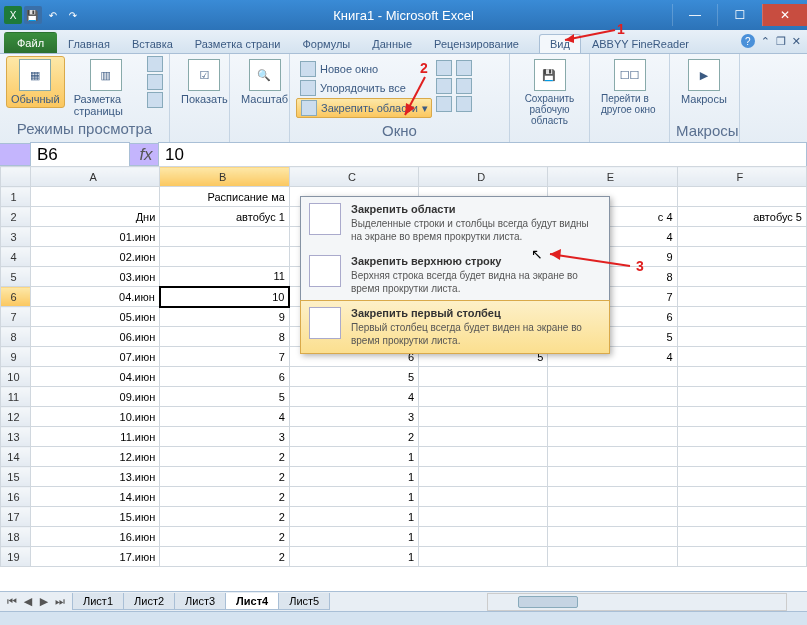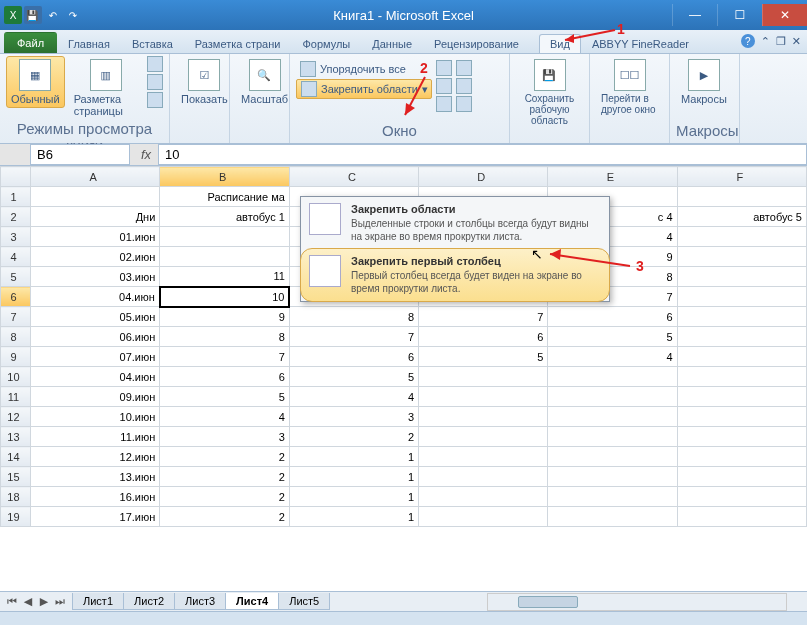--- a/index.html
+++ b/index.html
@@ -29,41 +29,41 @@
 .rgroup-label { font-size: 15px; color: #5a7090; text-align: center; padding-bottom: 2px; }
 .big-btn { display: flex; flex-direction: column; align-items: center; gap: 2px; padding: 2px 4px; font-size: 11px; color: #3b5a82; cursor: pointer; border: 1px solid transparent; }
 .big-btn.active { background: linear-gradient(#fde8a8,#fbc75f); border-color: #d9a94a; border-radius: 3px; }
 .big-icon { width: 32px; height: 32px; background: #fff; border: 1px solid #8aa; display: flex; align-items: center; justify-content: center; }
 .small-btn-row { display: flex; flex-direction: column; gap: 1px; }
 .small-btn { display: flex; align-items: center; gap: 4px; font-size: 11px; color: #3b5a82; padding: 1px 4px; cursor: pointer; }
 .small-btn.highlight { background: linear-gradient(#fde8a8,#fbc75f); border: 1px solid #d9a94a; border-radius: 2px; }
 .small-icon { width: 16px; height: 16px; background: #cde; border: 1px solid #8ab; }
 
 
-.formula-bar { height: 22px; background: #e5e5e5; border-bottom: 1px solid #a9bfd6; display: flex; align-items: center; font-size: 13px; }
+.formula-bar { height: 22px; background: #c4b5fd; border-bottom: 1px solid #a9bfd6; display: flex; align-items: center; font-size: 17px; }
 .name-box { width: 100px; border: 1px solid #a9bfd6; background: #fff; padding: 2px 6px; margin: 0 4px 0 30px; }
 .fx { width: 24px; text-align: center; color: #555; font-style: italic; }
 .formula-input { flex: 1; border: 1px solid #a9bfd6; background: #fff; padding: 2px 6px; }
 
 
 .grid-area { position: relative; overflow: hidden; height: 420px; background: #fff; }
 table.sheet { border-collapse: collapse; font-size: 11px; width: 100%; }
 table.sheet th, table.sheet td { border: 1px solid #d0d7de; padding: 0; height: 20px; text-align: right; padding-right: 4px; background: #fff; }
 table.sheet th { background: linear-gradient(#f4f7fa,#e3eaf1); font-weight: normal; text-align: center; color: #333; }
 table.sheet th.corner { width: 30px; }
 table.sheet th.col { width: 130px; }
 table.sheet th.row { width: 30px; text-align: center; }
 table.sheet th.row.active, table.sheet th.col.active { background: linear-gradient(#fde8a8,#fbc75f); }
 td.text { text-align: left; padding-left: 4px; }
 td.selected { border: 2px solid #000 !important; }
 
 
 .freeze-menu { position: absolute; left: 300px; top: 30px; width: 310px; background: #f4f6f8; border: 1px solid #8693a4; box-shadow: 2px 2px 6px rgba(0,0,0,0.3); z-index: 100; }
 .freeze-item { display: flex; padding: 6px 8px; gap: 10px; cursor: pointer; }
-.freeze-item:hover, .freeze-item.hover { background: linear-gradient(#fdf0c8,#fbdf8f); border: 1px solid #d9a94a; margin: -1px; border-radius: 12px; justify-content: center; }
+.freeze-item:hover, .freeze-item.hover { background: linear-gradient(#fdf0c8,#fbdf8f); border: 1px solid #d9a94a; margin: -1px; border-radius: 0; justify-content: center; }
 .freeze-icon { width: 32px; height: 32px; background: #fff; border: 1px solid #aac; flex-shrink: 0; }
 .freeze-text { font-size: 11px; color: #333; }
 .freeze-title { font-weight: bold; margin-bottom: 2px; }
 .freeze-desc { font-size: 10px; color: #555; line-height: 1.3; }
 
 
 .sheet-tabs { position: absolute; bottom: 14px; left: 0; right: 0; height: 20px; background: #e8eef4; border-top: 1px solid #a9bfd6; display: flex; align-items: center; font-size: 11px; }
 .nav-arrows { display: flex; gap: 0; padding: 0 4px; }
 .nav-arrow { width: 16px; height: 16px; display: flex; align-items: center; justify-content: center; color: #555; cursor: pointer; }
 .sheet-tab { padding: 2px 10px; border: 1px solid #a9bfd6; border-top: none; background: #dce5ee; cursor: pointer; margin-right: -1px; }
@@ -149,20 +149,24 @@
         <span>Масштаб</span>
       </div>
     </div>
     <div class="rgroup-label"></div>
   </div>
   <div class="rgroup" style="width:220px">
     <div class="rgroup-content">
       <div class="small-btn-row" style="padding-top:4px">
         <div class="small-btn">
             <div class="small-icon"></div>
+            <span>Новое окно</span>
+          </div>
+        <div class="small-btn">
+            <div class="small-icon"></div>
             <span>Упорядочить все</span>
           </div>
         <div class="small-btn highlight"><div class="small-icon"></div><span>Закрепить области</span> ▾</div>
       </div>
       <div style="display:flex;flex-direction:column;gap:2px;padding-top:4px">
         <div class="small-icon"></div>
         <div class="small-icon"></div>
         <div class="small-icon"></div>
       </div>
       <div style="display:flex;flex-direction:column;gap:2px;padding-top:4px">
@@ -349,20 +353,38 @@
     <tr>
           <th class="row">15</th>
           <td>13.июн</td>
           <td>2</td>
           <td>1</td>
           <td></td>
           <td></td>
           <td></td>
         </tr>
     <tr>
+          <th class="row">16</th>
+          <td>14.июн</td>
+          <td>2</td>
+          <td>1</td>
+          <td></td>
+          <td></td>
+          <td></td>
+        </tr>
+    <tr>
+          <th class="row">17</th>
+          <td>15.июн</td>
+          <td>2</td>
+          <td>1</td>
+          <td></td>
+          <td></td>
+          <td></td>
+        </tr>
+    <tr>
           <th class="row">18</th>
           <td>16.июн</td>
           <td>2</td>
           <td>1</td>
           <td></td>
           <td></td>
           <td></td>
         </tr>
     <tr>
           <th class="row">19</th>
@@ -375,20 +397,27 @@
         </tr>
   </tbody>
     </table>
 
   <div class="freeze-menu">
     <div class="freeze-item">
       <div class="freeze-icon"></div>
       <div class="freeze-text">
         <div class="freeze-title">Закрепить области</div>
         <div class="freeze-desc">Выделенные строки и столбцы всегда будут видны на экране во время прокрутки листа.</div>
+      </div>
+    </div>
+    <div class="freeze-item">
+      <div class="freeze-icon"></div>
+      <div class="freeze-text">
+        <div class="freeze-title">Закрепить верхнюю строку</div>
+        <div class="freeze-desc">Верхняя строка всегда будет видна на экране во время прокрутки листа.</div>
       </div>
     </div>
     <div class="freeze-item hover">
       <div class="freeze-icon"></div>
       <div class="freeze-text">
         <div class="freeze-title">Закрепить первый столбец</div>
         <div class="freeze-desc">Первый столбец всегда будет виден на экране во время прокрутки листа.</div>
       </div>
     </div>
   </div>

